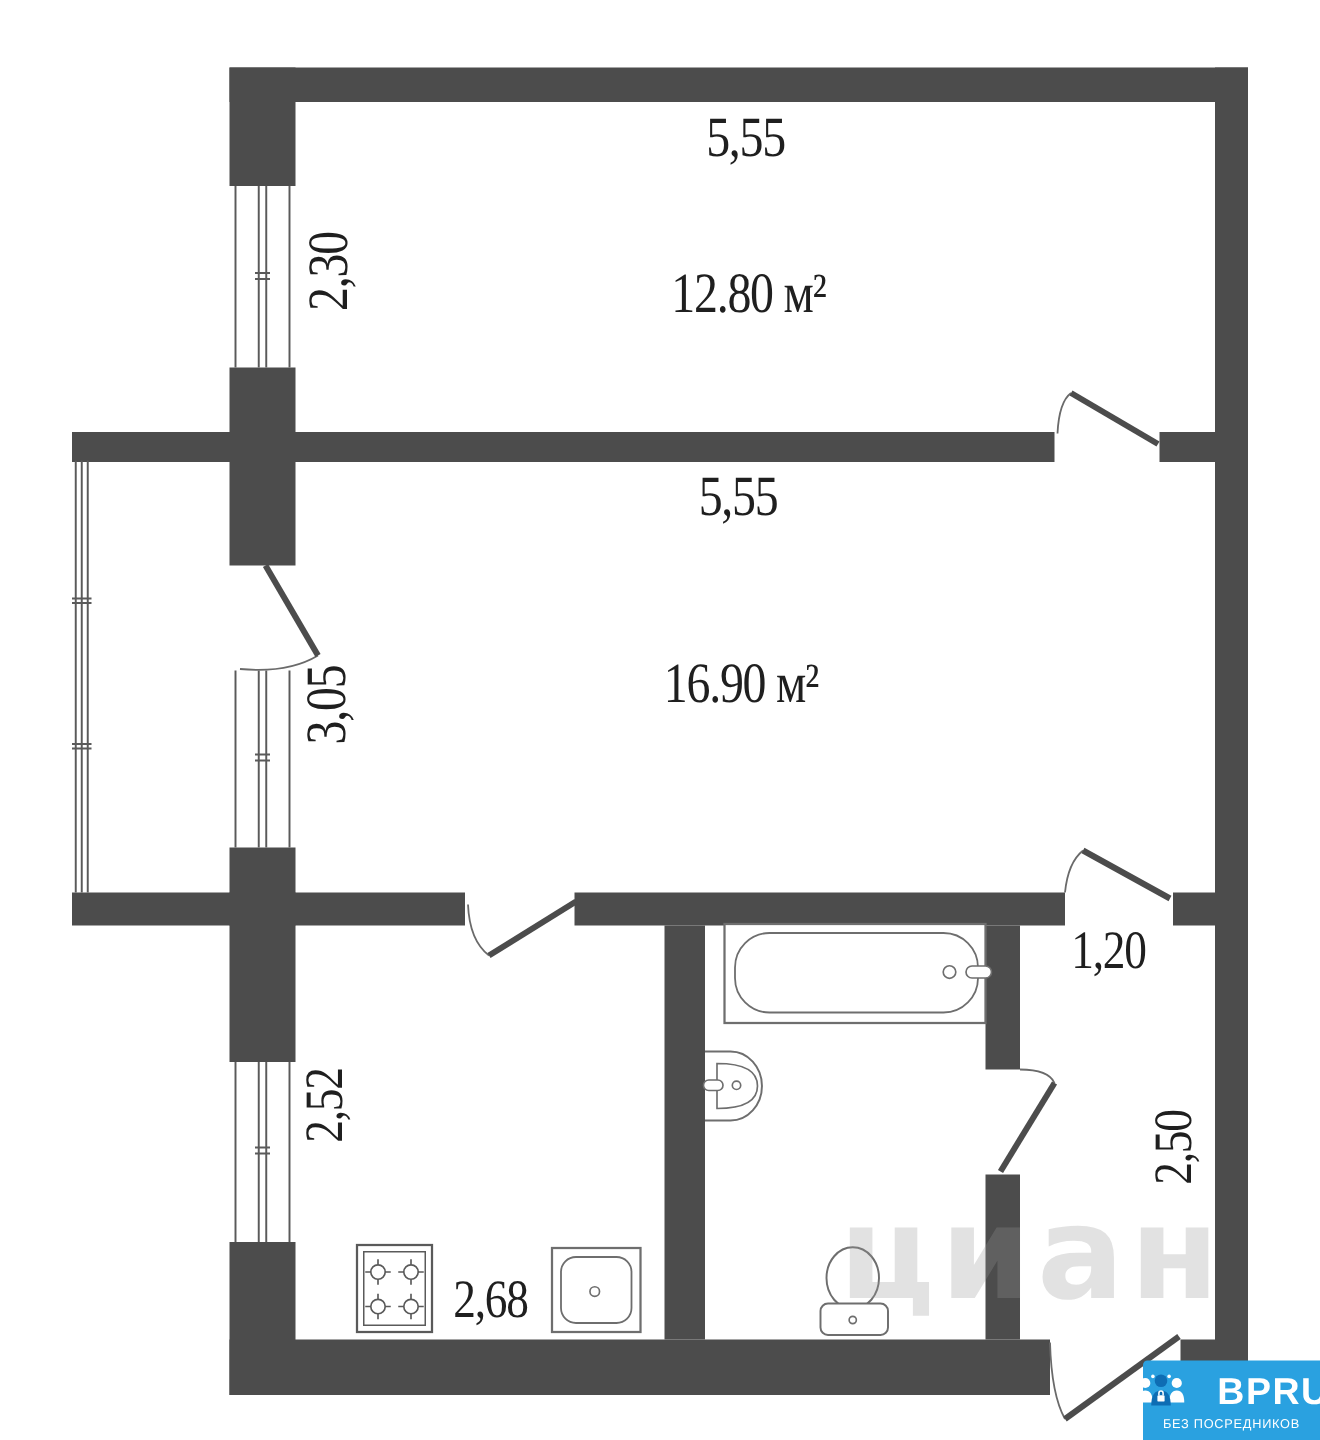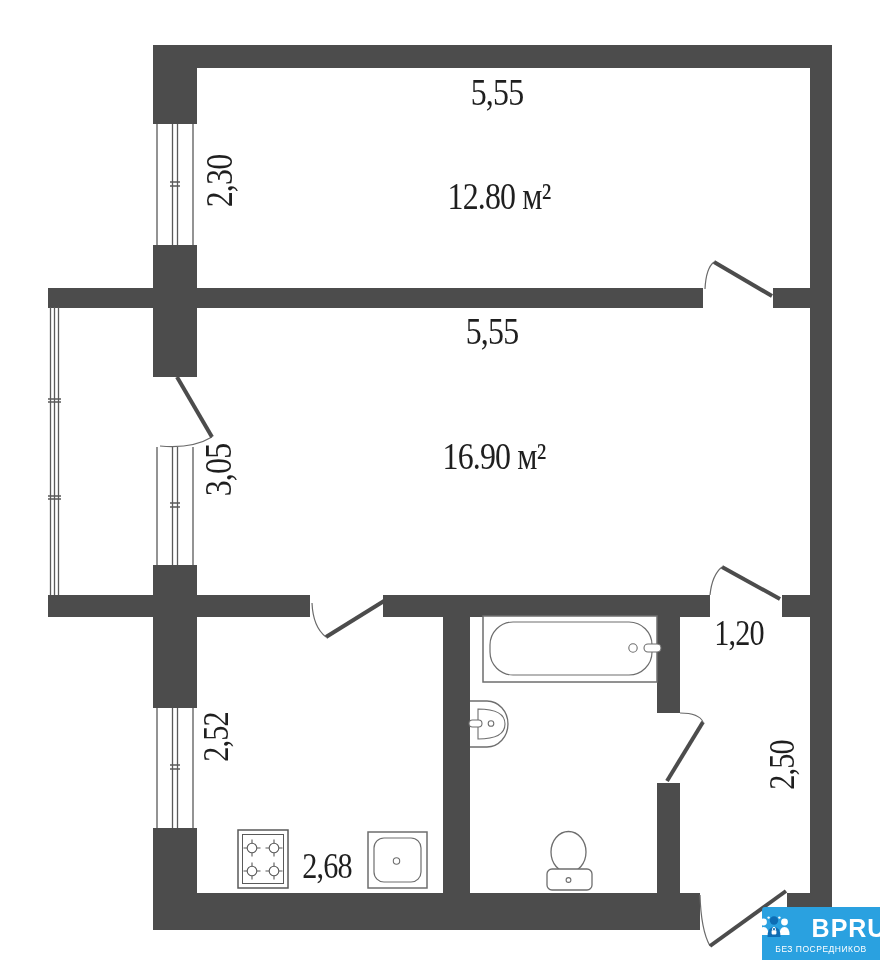--- a/index.html
+++ b/index.html
@@ -166,20 +166,21 @@
   <div class="dim" style="left:492px;top:331px;">5,55</div>
   <div class="dim" style="left:494px;top:456px;">16.90 м²</div>
   <div class="dim rot" style="left:218px;top:470px;">3,05</div>
 
   <div class="dim rot small" style="left:216px;top:737px;">2,52</div>
   <div class="dim small" style="left:327px;top:866px;">2,68</div>
 
   <div class="dim small" style="left:739px;top:633px;">1,20</div>
   <div class="dim rot small" style="left:782px;top:765px;">2,50</div>
 
+  <div id="watermark">циан</div>
 
   <div id="logo" style="background: rgb(42, 161, 224);">
     <div class="row">
       <svg width="36" height="28" viewBox="0 0 36 28">
 
         <circle cx="7.5" cy="8" r="3.4" fill="#ffffff"></circle>
         <path d="M2.5,21 q0,-8 5,-8 q5,0 5,8 Z" fill="#ffffff"></path>
 
         <circle cx="28.5" cy="8" r="3.4" fill="#ffffff"></circle>
         <path d="M23.5,21 q0,-8 5,-8 q5,0 5,8 Z" fill="#ffffff"></path>

